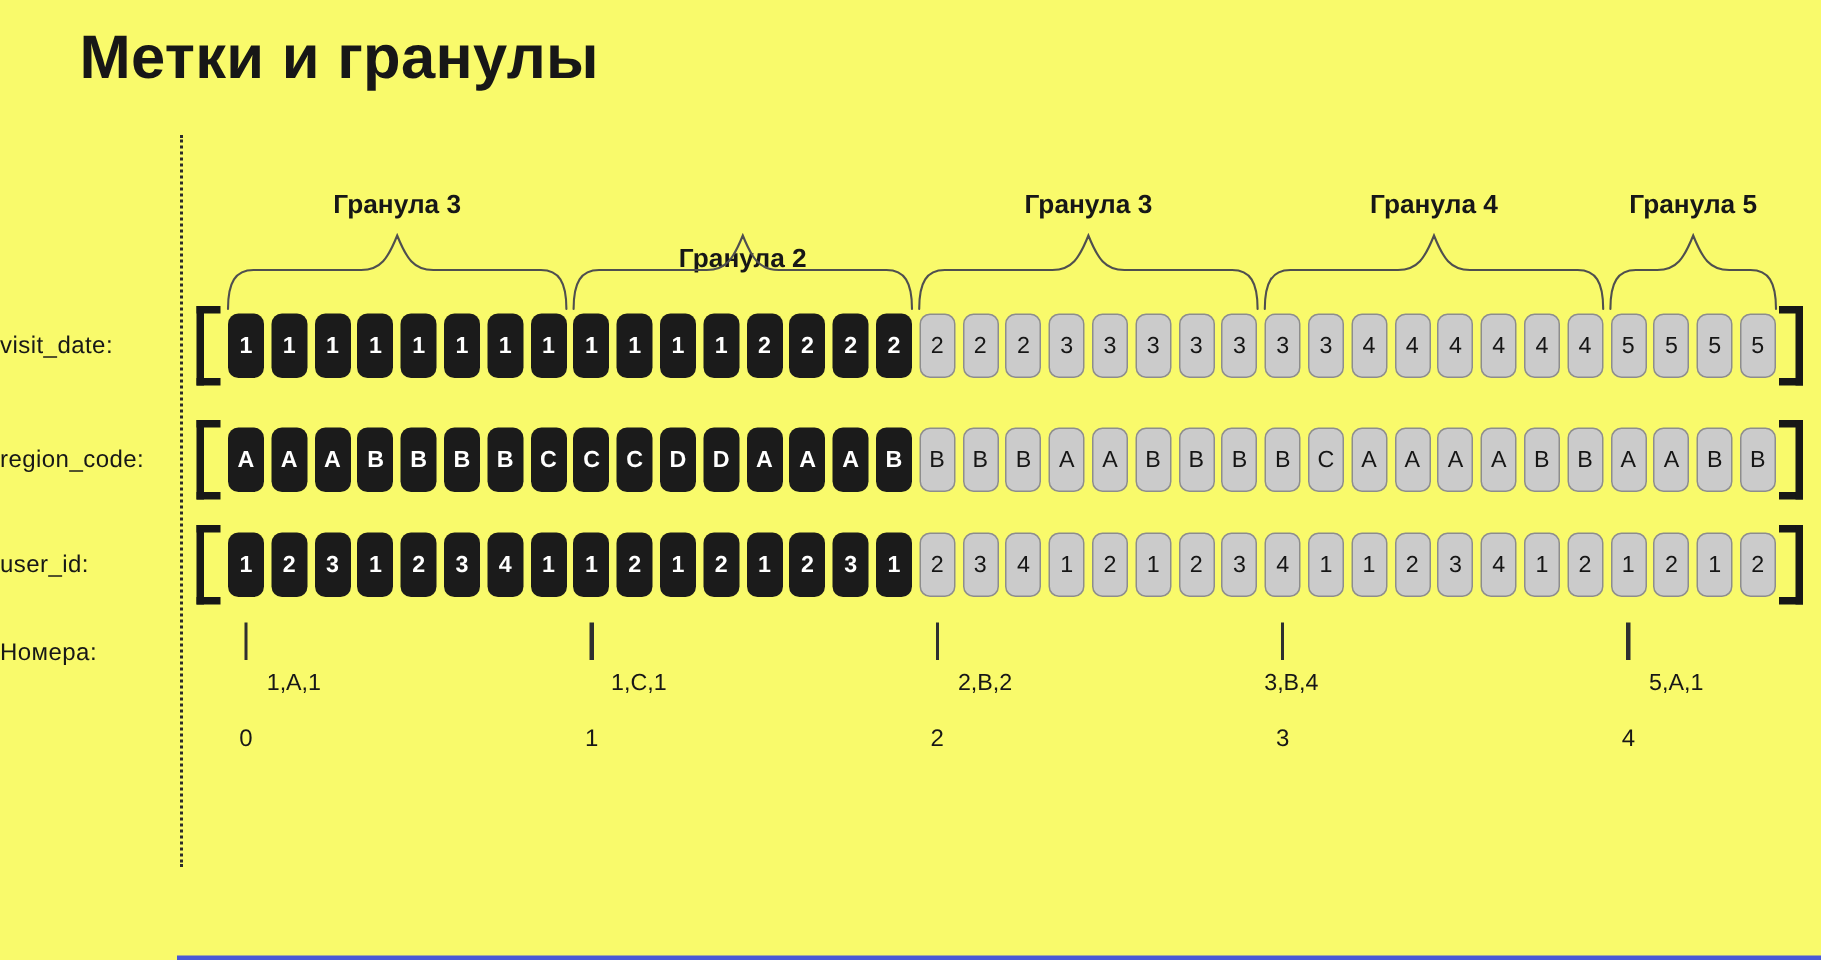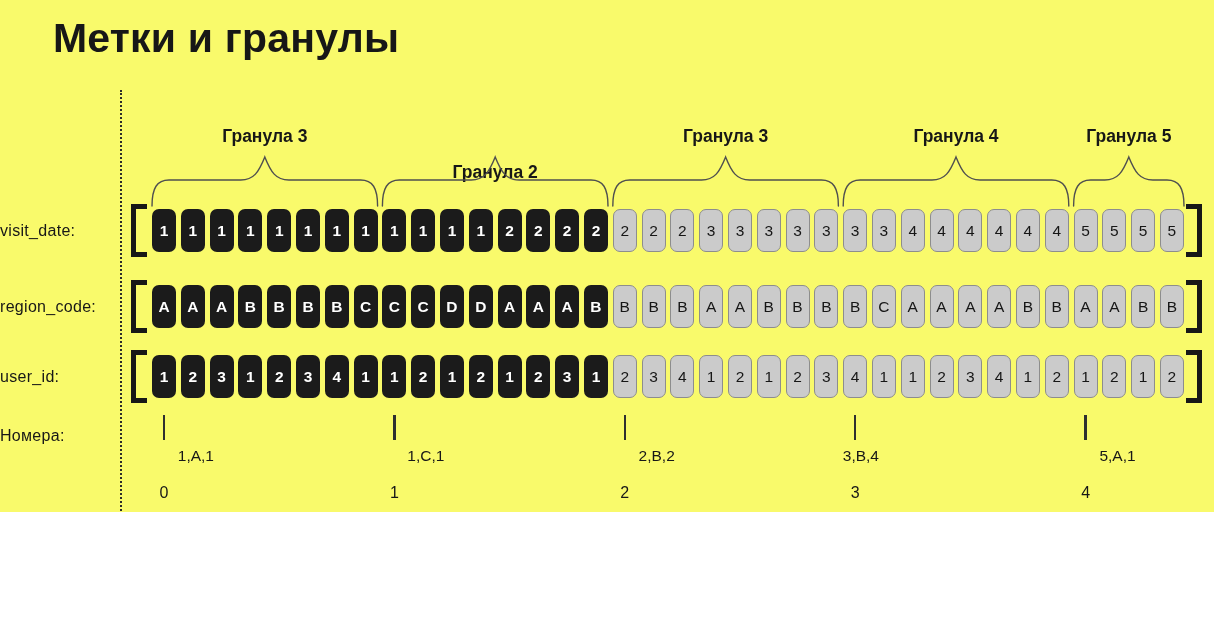--- a/index.html
+++ b/index.html
@@ -3,21 +3,21 @@
 <meta charset="utf-8">
 <style>
   :root{
     --background:#F9FA6B; --ink:#171717;
     --cell-dark:#1B1B1B; --cell-dark-text:#FFFFFF;
     --cell-light:#CBCBCB; --cell-light-border:#8D8D8D; --cell-light-text:#161616;
     --line:#4F4F4F; --accent-bar:#4A59D6;
   }
   html,body{margin:0;padding:0;}
   .canvas{
-    position:relative; width:1214px; height:512px; overflow:hidden;
+    position:relative; width:1214px; height:640px; overflow:hidden;
     background:var(--background);
     font-family:"Liberation Sans", sans-serif; color:var(--ink);
   }
   .title{
     position:absolute; left:53px; top:15px;
     font-size:41px; font-weight:800; letter-spacing:0.2px; color:var(--ink);
   }
   .dotted-line{
     position:absolute; left:120px; top:90px; height:488px; width:0;
     border-left:2.5px dotted #2B2B2B;

